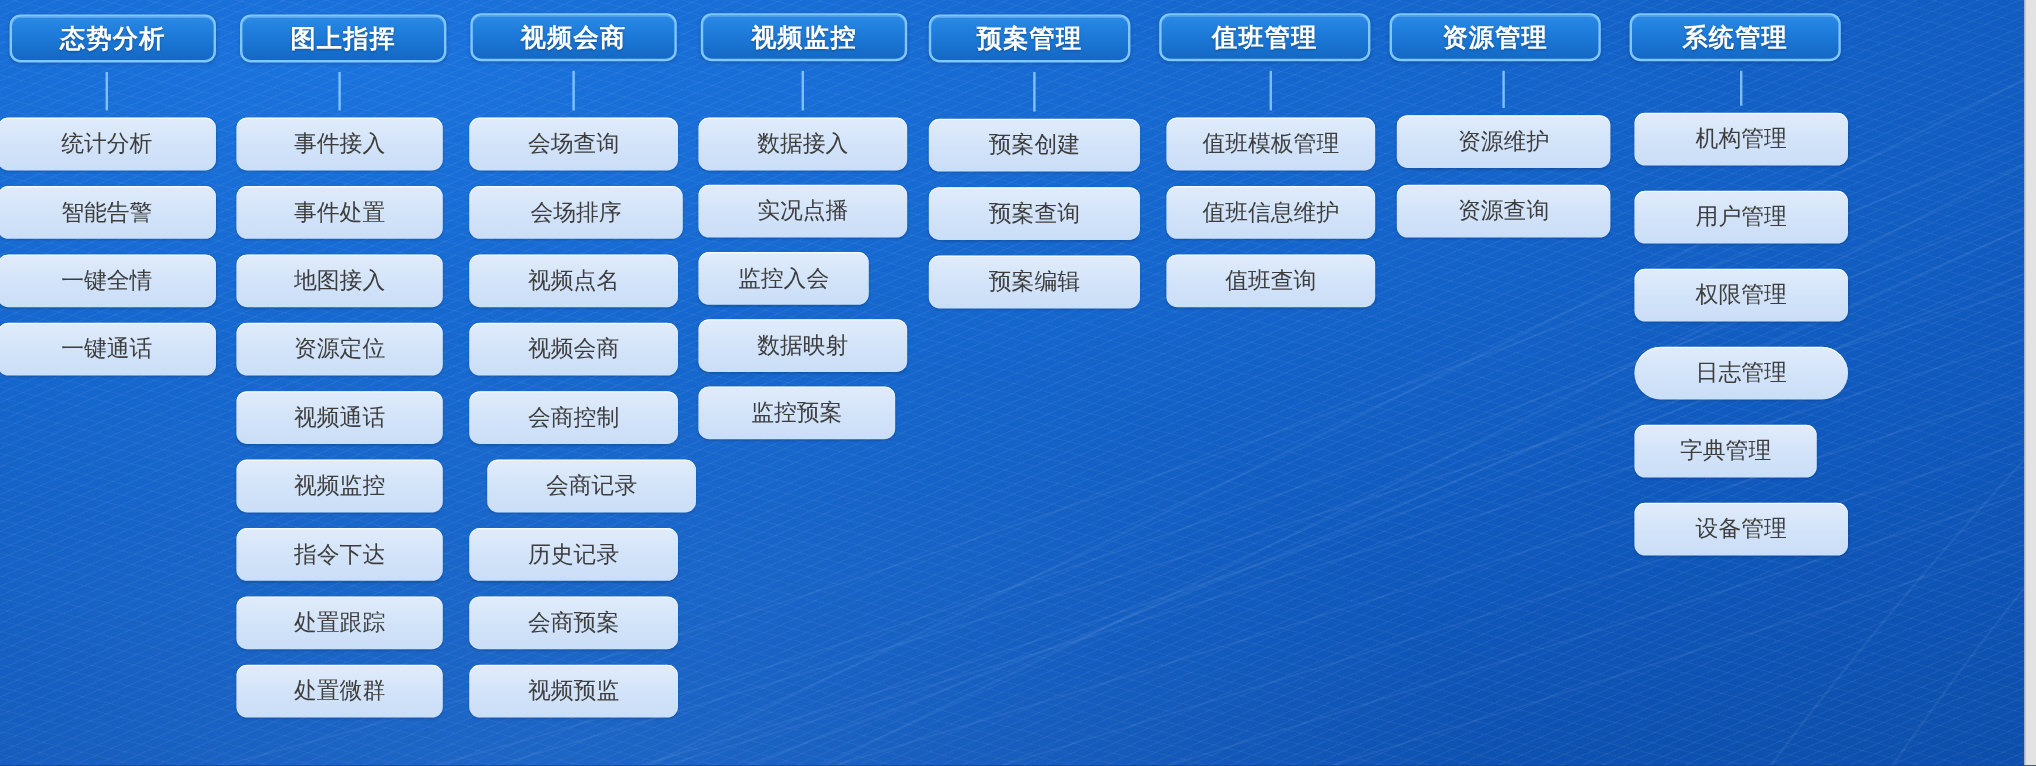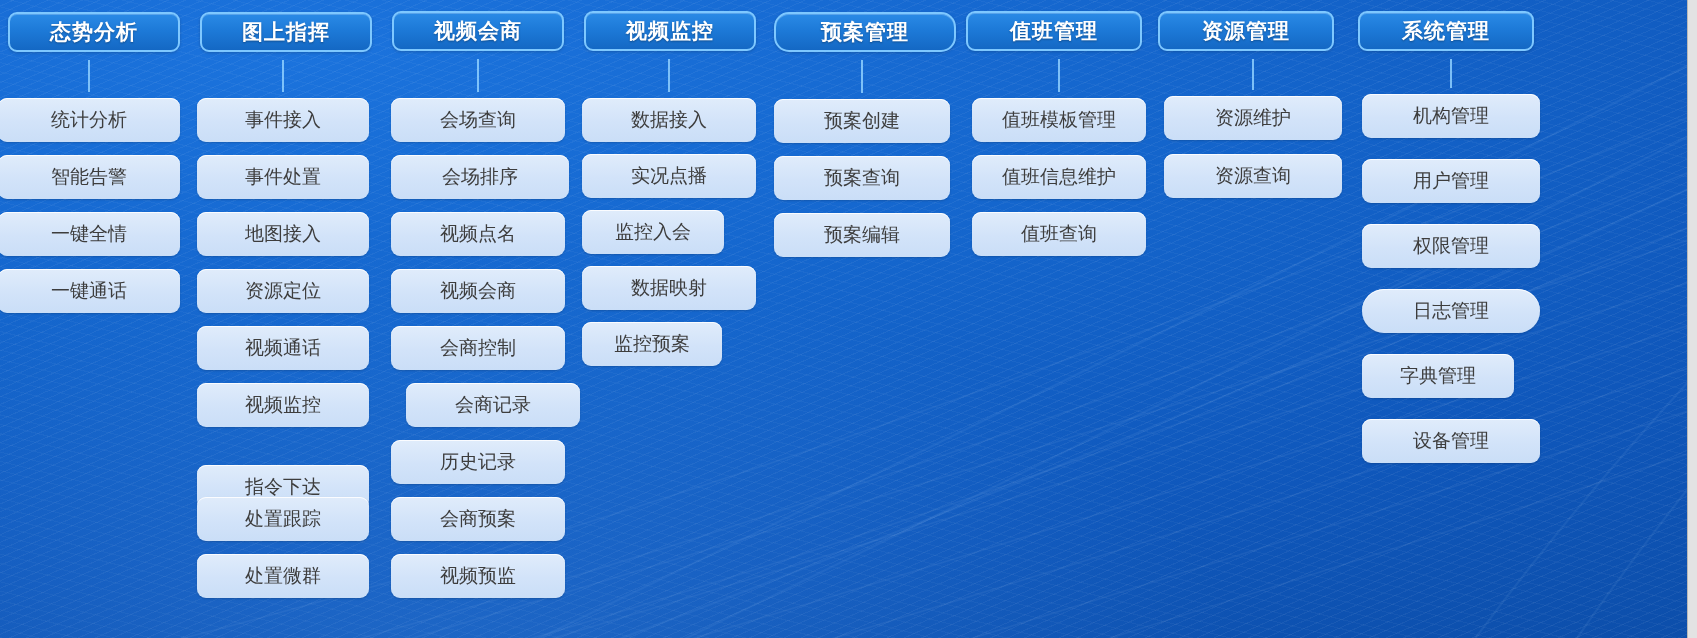--- a/index.html
+++ b/index.html
@@ -171,21 +171,21 @@
       </div>
       <div class="col">
         <div class="col-head" style="left: 200px; top: 12px; width: 172px;">图上指挥</div>
         <div class="connector" style="left: 282px; top: 60px; height: 32px;"></div>
         <div class="item" style="left: 197px; top: 98px; width: 172px;">事件接入</div>
         <div class="item" style="left: 197px; top: 155px; width: 172px;">事件处置</div>
         <div class="item" style="left: 197px; top: 212px; width: 172px;">地图接入</div>
         <div class="item" style="left: 197px; top: 269px; width: 172px;">资源定位</div>
         <div class="item" style="left: 197px; top: 326px; width: 172px;">视频通话</div>
         <div class="item" style="left: 197px; top: 383px; width: 172px;">视频监控</div>
-        <div class="item" style="left: 197px; top: 440px; width: 172px; margin-top: 25px;">指令下达</div>
+        <div class="item" style="left: 197px; top: 440px; width: 172px;">指令下达</div>
         <div class="item" style="left: 197px; top: 497px; width: 172px;">处置跟踪</div>
         <div class="item" style="left: 197px; top: 554px; width: 172px;">处置微群</div>
       </div>
       <div class="col">
         <div class="col-head" style="left: 392px; top: 11px; width: 172px;">视频会商</div>
         <div class="connector" style="left: 477px; top: 59px; height: 33px;"></div>
         <div class="item" style="left: 391px; top: 98px; width: 174px;">会场查询</div>
         <div class="item" style="left: 391px; top: 155px; width: 178px;">会场排序</div>
         <div class="item" style="left: 391px; top: 212px; width: 174px;">视频点名</div>
         <div class="item" style="left: 391px; top: 269px; width: 174px;">视频会商</div>
@@ -195,24 +195,24 @@
         <div class="item" style="left: 391px; top: 497px; width: 174px;">会商预案</div>
         <div class="item" style="left: 391px; top: 554px; width: 174px;">视频预监</div>
       </div>
       <div class="col">
         <div class="col-head" style="left: 584px; top: 11px; width: 172px;">视频监控</div>
         <div class="connector" style="left: 668px; top: 59px; height: 33px;"></div>
         <div class="item" style="left: 582px; top: 98px; width: 174px;">数据接入</div>
         <div class="item" style="left: 582px; top: 154px; width: 174px;">实况点播</div>
         <div class="item" style="left: 582px; top: 210px; width: 142px;">监控入会</div>
         <div class="item" style="left: 582px; top: 266px; width: 174px;">数据映射</div>
-        <div class="item" style="left: 582px; top: 322px; width: 140px; font-family: Liberation Serif, serif;">监控预案</div>
-      </div>
-      <div class="col">
-        <div class="col-head" style="left: 774px; top: 12px; width: 182px; border-radius: 15px;">预案管理</div>
+        <div class="item" style="left: 582px; top: 322px; width: 164px; font-family: Liberation Serif, serif;">监控预案</div>
+      </div>
+      <div class="col">
+        <div class="col-head" style="left: 774px; top: 12px; width: 168px;">预案管理</div>
         <div class="connector" style="left: 861px; top: 60px; height: 33px;"></div>
         <div class="item" style="left: 774px; top: 99px; width: 176px;">预案创建</div>
         <div class="item" style="left: 774px; top: 156px; width: 176px;">预案查询</div>
         <div class="item" style="left: 774px; top: 213px; width: 176px;">预案编辑</div>
       </div>
       <div class="col">
         <div class="col-head" style="left: 966px; top: 11px; width: 176px;">值班管理</div>
         <div class="connector" style="left: 1058px; top: 59px; height: 33px;"></div>
         <div class="item" style="left: 972px; top: 98px; width: 174px;">值班模板管理</div>
         <div class="item" style="left: 972px; top: 155px; width: 174px;">值班信息维护</div>

